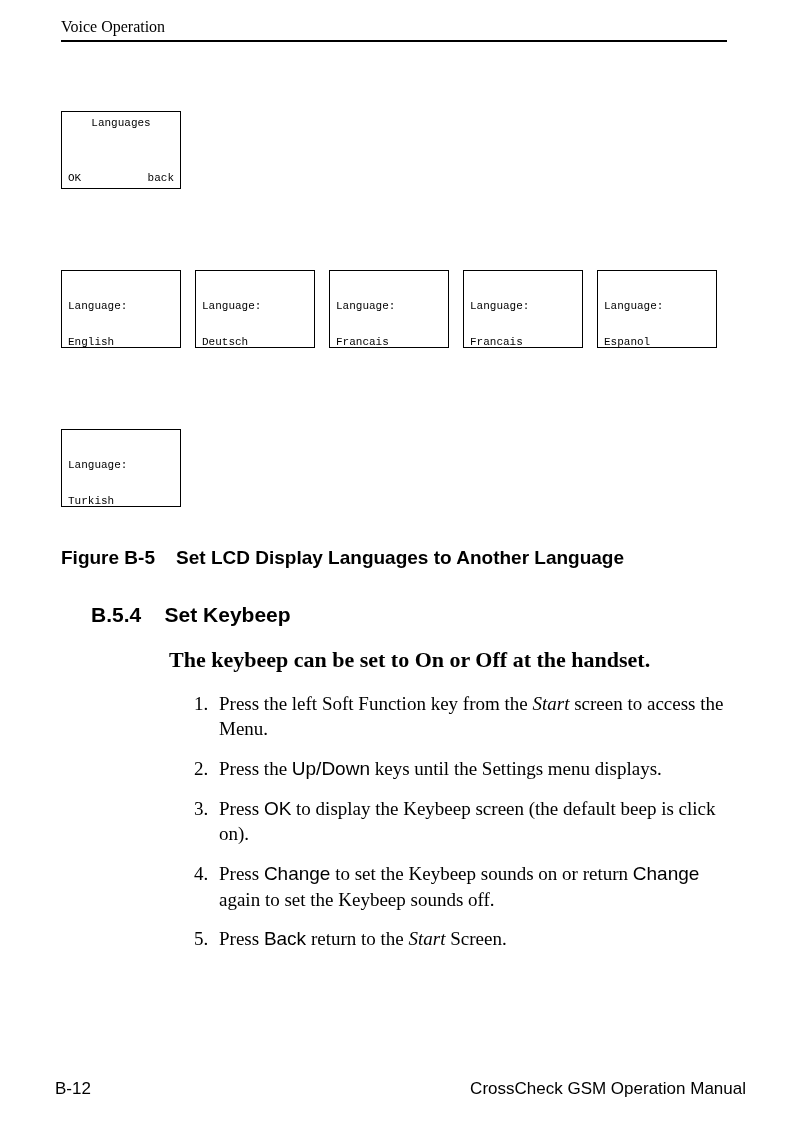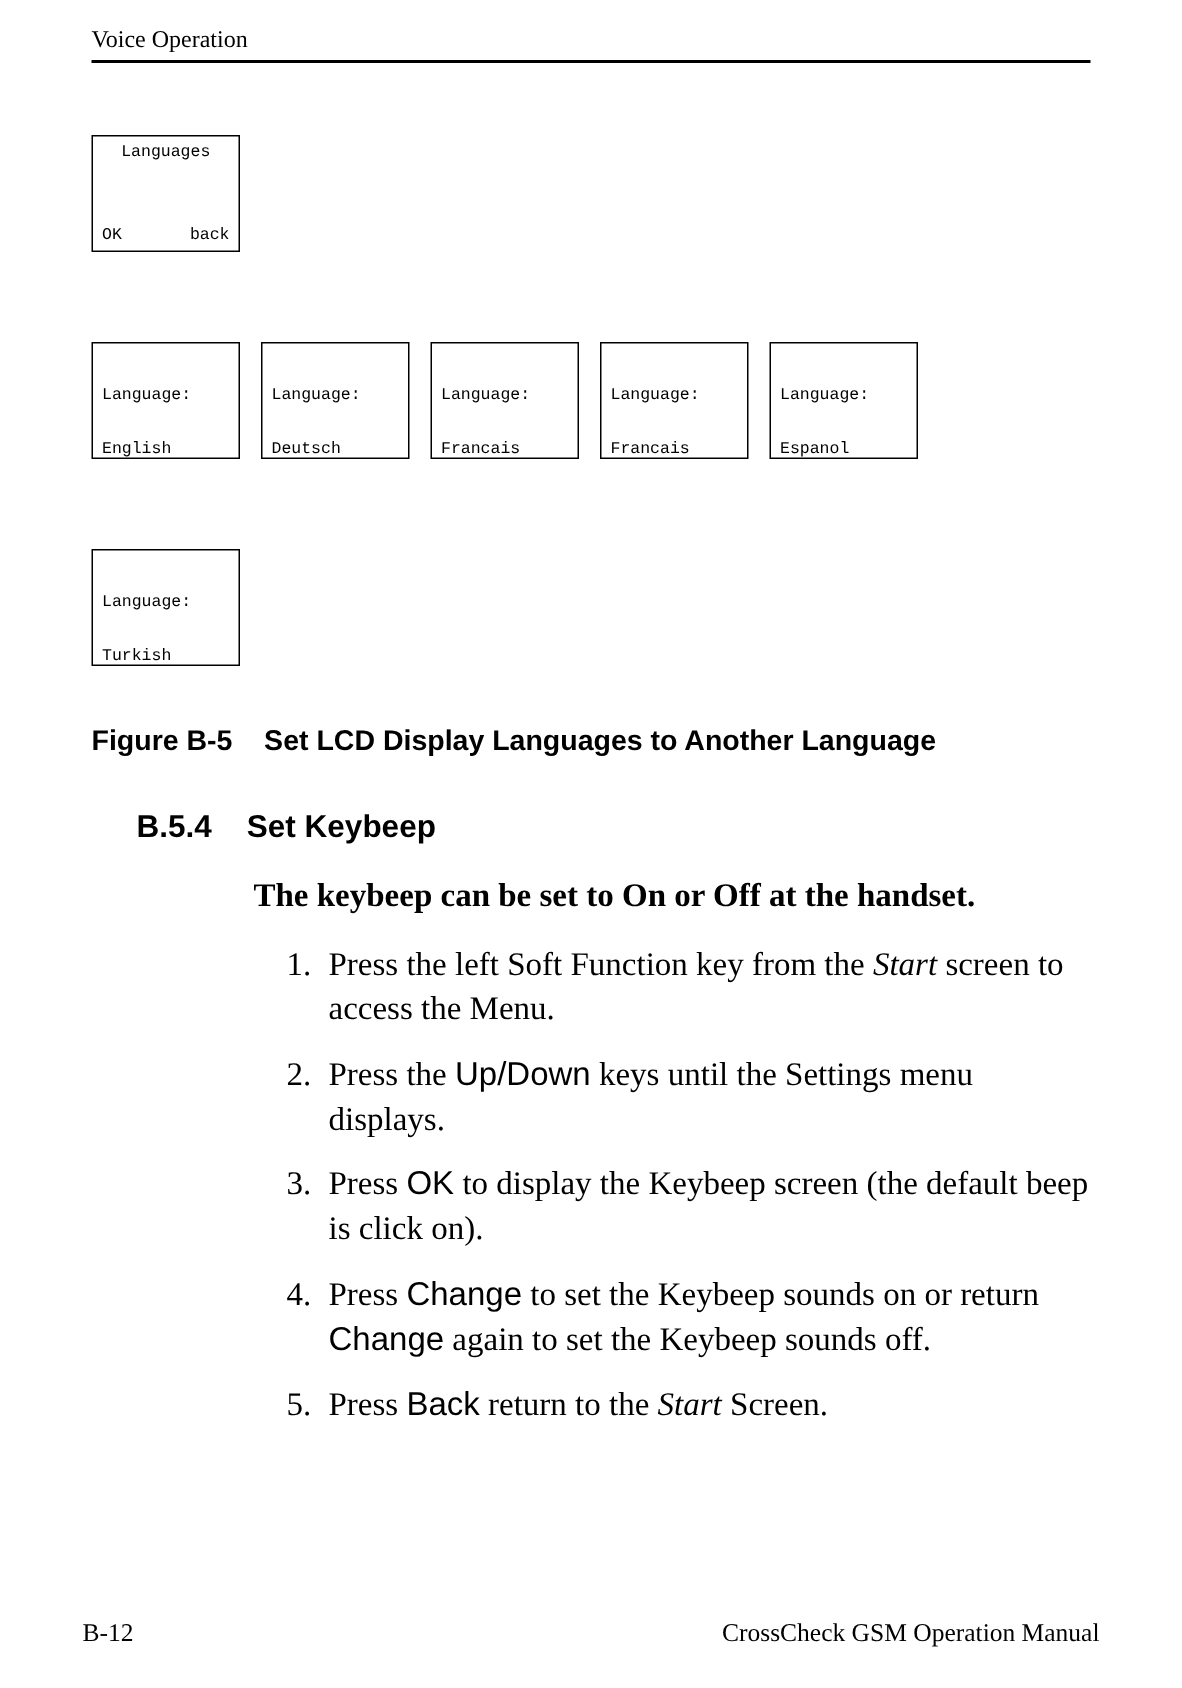--- a/index.html
+++ b/index.html
@@ -27,33 +27,34 @@
     margin-bottom: 48px;
   }
   .lcd-area {
     display: flex;
     flex-wrap: wrap;
     column-gap: 14px;
     row-gap: 30px;
     margin-bottom: 40px;
   }
   .lcd {
-    width: 99px;
+    width: 120px;
     height: 78px;
     border: 1px solid #000;
     font-family: "Courier New", Courier, monospace;
     font-size: 11px;
     line-height: 1.1;
     padding: 5px 6px 4px 6px;
     box-sizing: border-box;
     display: flex;
     flex-direction: column;
     justify-content: space-between;
     white-space: pre;
     overflow: hidden;
+    margin-top: 21px;
   }
   .lcd .lcd-top { }
   .lcd .lcd-bottom {
     display: flex;
     justify-content: space-between;
   }
   .lcd-title-centered {
     text-align: center;
   }
   .figure-caption {
@@ -70,40 +71,40 @@
     margin-bottom: 18px;
     margin-left: 30px;
   }
   .body-text {
     font-size: 22px;
     margin: 0 0 16px 108px;
     line-height: 1.35;
     font-weight: bold;
   }
   ol.steps {
-    font-size: 22px;
+    font-size: 19px;
     margin: 0 0 0 108px;
     padding-left: 44px;
     line-height: 1.35;
   }
   ol.steps li {
     margin-bottom: 14px;
     padding-left: 6px;
   }
   .italic { font-style: italic; }
   .bold { font-family: Arial, Helvetica, sans-serif; font-weight: normal; }
   .footer {
     position: absolute;
     bottom: 26px;
     left: 55px;
-    right: 55px;
+    right: 42px;
     display: flex;
     justify-content: space-between;
     font-size: 17px;
-    font-family: Liberation Serif, serif;
+    font-family: Liberation Sans, sans-serif;
   }
 </style>
 </head>
 <body>
 
 <div class="page">
 
   <div class="header">
     <span>Voice Operation</span>
   </div>

